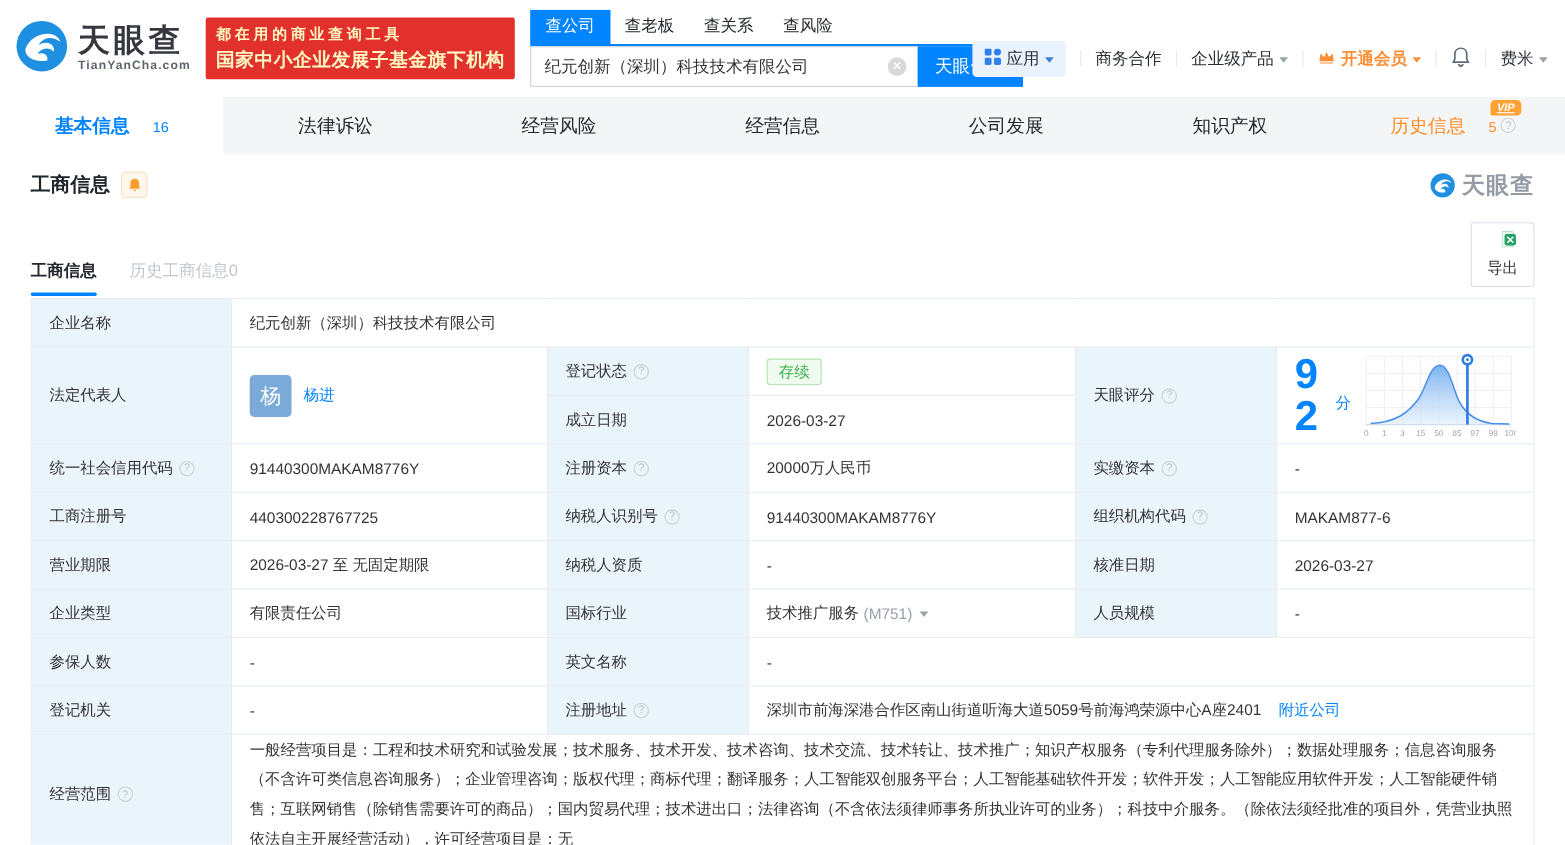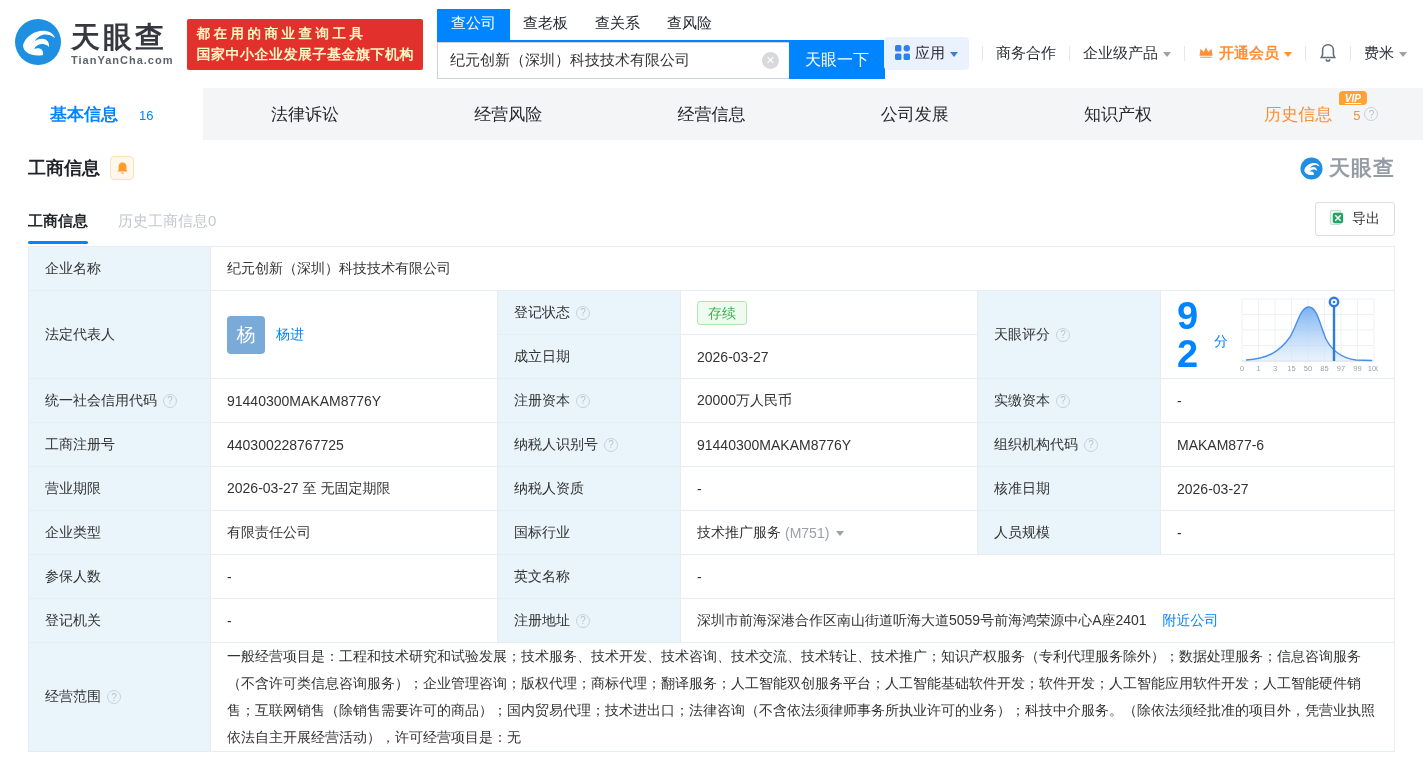--- a/index.html
+++ b/index.html
@@ -7,21 +7,21 @@
     font-family:"Liberation Sans","DejaVu Sans",sans-serif; }
 
   
   .header { height:88px; display:flex; align-items:center; padding:0 14px; position:relative; background:#fff; }
   .logo-wrap { display:flex; align-items:center; gap:9px; cursor:pointer; }
   .brand-col { display:flex; flex-direction:column; }
   .brand-name { font-size:29px; font-weight:bold; color:#35393f; letter-spacing:3px; line-height:1.05; }
   .brand-domain { font-size:11px; color:#5d646c; font-weight:bold; letter-spacing:1px; margin-top:2px; }
   .red-banner { margin-left:14px; background:#e2312d; color:#fef9c3; padding:6px 9px; border-radius:2px; }
   .red-banner .l1 { font-size:13.5px; font-weight:bold; letter-spacing:3.5px; white-space:nowrap; }
-  .red-banner .l2 { font-size:14px; font-weight:bold; letter-spacing:0.5px; white-space:nowrap; margin-top:3px; }
+  .red-banner .l2 { font-size:17px; font-weight:bold; letter-spacing:0.5px; white-space:nowrap; margin-top:3px; }
 
   .search-wrap { margin-left:14px; width:448px; }
   .search-tabs { display:flex; align-items:flex-end; border-bottom:2px solid #0084ff; }
   .stab { font-size:15px; color:#23272d; padding:5px 0 7px; margin-right:27px; cursor:pointer; }
   .stab.active { background:#0084ff; color:#fff; padding:5px 14px 7px; margin-right:13px; }
   .search-row { display:flex; }
   .search-input-box { position:relative; flex:1; }
   .search-input { width:100%; height:37px; border:1px solid #cdd2d9; border-right:none; padding:0 36px 0 12px; font-size:15px; color:#333; outline:none; font-family:inherit; }
   .clear-icon { position:absolute; right:10px; top:10px; width:17px; height:17px; border-radius:50%; background:#d7d9dd; color:#fff; font-size:11px; display:flex; align-items:center; justify-content:center; cursor:pointer; }
   .search-btn { width:96px; height:37px; background:#0084ff; color:#fff; border:none; font-size:16px; cursor:pointer; font-family:inherit; }
@@ -34,36 +34,36 @@
   .caret.blue { border-top-color:#3d7fd0; }
   .caret.orange { border-top-color:#ff8f36; }
   .vip-link { color:#ff8f36; font-weight:bold; }
 
   
   .nav-tabs { display:flex; height:52px; background:#f4f5f7; }
   .ntab { flex:1; display:flex; align-items:center; justify-content:center; font-size:17px; color:#23282e; cursor:pointer; position:relative; }
   .ntab.active { background:#fff; color:#0084ff; font-weight:bold; }
   .ntab .count { font-size:13px; margin-left:21px; margin-top:2px; font-weight:normal; }
   .ntab.history { color:#ff8e2a; }
-  .vip-badge { position:absolute; top:3px; right:56px; background:#ffa235; color:#fff; font-size:10px; font-style:italic; font-weight:bold; padding:1.5px 6px; border-radius:4px 4px 4px 1px;text-decoration:underline; }
+  .vip-badge { position:absolute; top:3px; right:40px; background:#ffa235; color:#fff; font-size:10px; font-style:italic; font-weight:bold; padding:1.5px 6px; border-radius:4px 4px 4px 1px;text-decoration:underline; }
   .q-circle { width:14px; height:14px; border:1px solid #c9d1da; border-radius:50%; color:#b9c2cc; font-size:10px; display:inline-flex; align-items:center; justify-content:center; flex:none; }
   .ntab .q-circle { margin-left:4px; }
 
   
   .content { padding:0 28px; }
   .section-head { display:flex; align-items:center; margin-top:14px; }
   .section-title { font-size:18px; font-weight:bold; color:#20252b; }
   .bell-badge { margin-left:10px; width:24px; height:24px; background:#fff7ec; border:1px solid #f7e2c0; border-radius:4px; display:flex; align-items:center; justify-content:center; cursor:pointer; }
   .watermark { margin-left:auto; display:flex; align-items:center; gap:6px; color:#959ca6; font-size:21px; font-weight:bold; letter-spacing:1px; }
 
   .subtab-row { display:flex; align-items:flex-end; margin-top:20px; }
   .subtab { font-size:15px; color:#23272d; font-weight:bold; margin-right:30px; padding-bottom:13px; position:relative; cursor:pointer; }
   .subtab.active::after { content:""; position:absolute; left:0; right:0; bottom:0; height:3px; background:#0084ff; border-radius:2px; }
   .subtab.muted { color:#c3c7ce; font-weight:normal; }
-  .export-btn { margin-left:auto; margin-bottom:8px; display:flex; align-items:flex-end; gap:7px; border:1px solid #dadee4; border-radius:3px; background:#fff; padding:7px 14px; font-size:14px; color:#333; cursor:pointer; font-family:inherit; }
+  .export-btn { margin-left:auto; margin-bottom:8px; display:flex; align-items:flex-end; gap:7px; border:1px solid #dadee4; border-radius:3px; background:#fff; padding:7px 14px; font-size:14px; color:#333; cursor:pointer; font-family:inherit;flex-direction:column; }
 
   
   table.info { width:100%; border-collapse:collapse; table-layout:fixed; margin-top:2px; }
   table.info td { border:1px solid #e7edf3; font-size:14px; color:#333; padding:0 16px; height:44px; vertical-align:middle; word-break:break-all; }
   td.lbl { background:#e9f4fb; color:#40474f; }
   .lbl-inner { display:flex; align-items:center; gap:6px; }
   .avatar { width:38px; height:38px; background:#7aaad8; color:#fff; border-radius:4px; display:inline-flex; align-items:center; justify-content:center; font-size:19px; flex:none; }
   .rep-cell { display:flex; align-items:center; }
   .rep-link { color:#0084ff; margin-left:11px; cursor:pointer; }
   .status-badge { display:inline-block; background:#effbef; border:1px solid #b2e3b2; color:#3eb050; padding:4px 10px; border-radius:3px; font-size:14px; line-height:1; }

